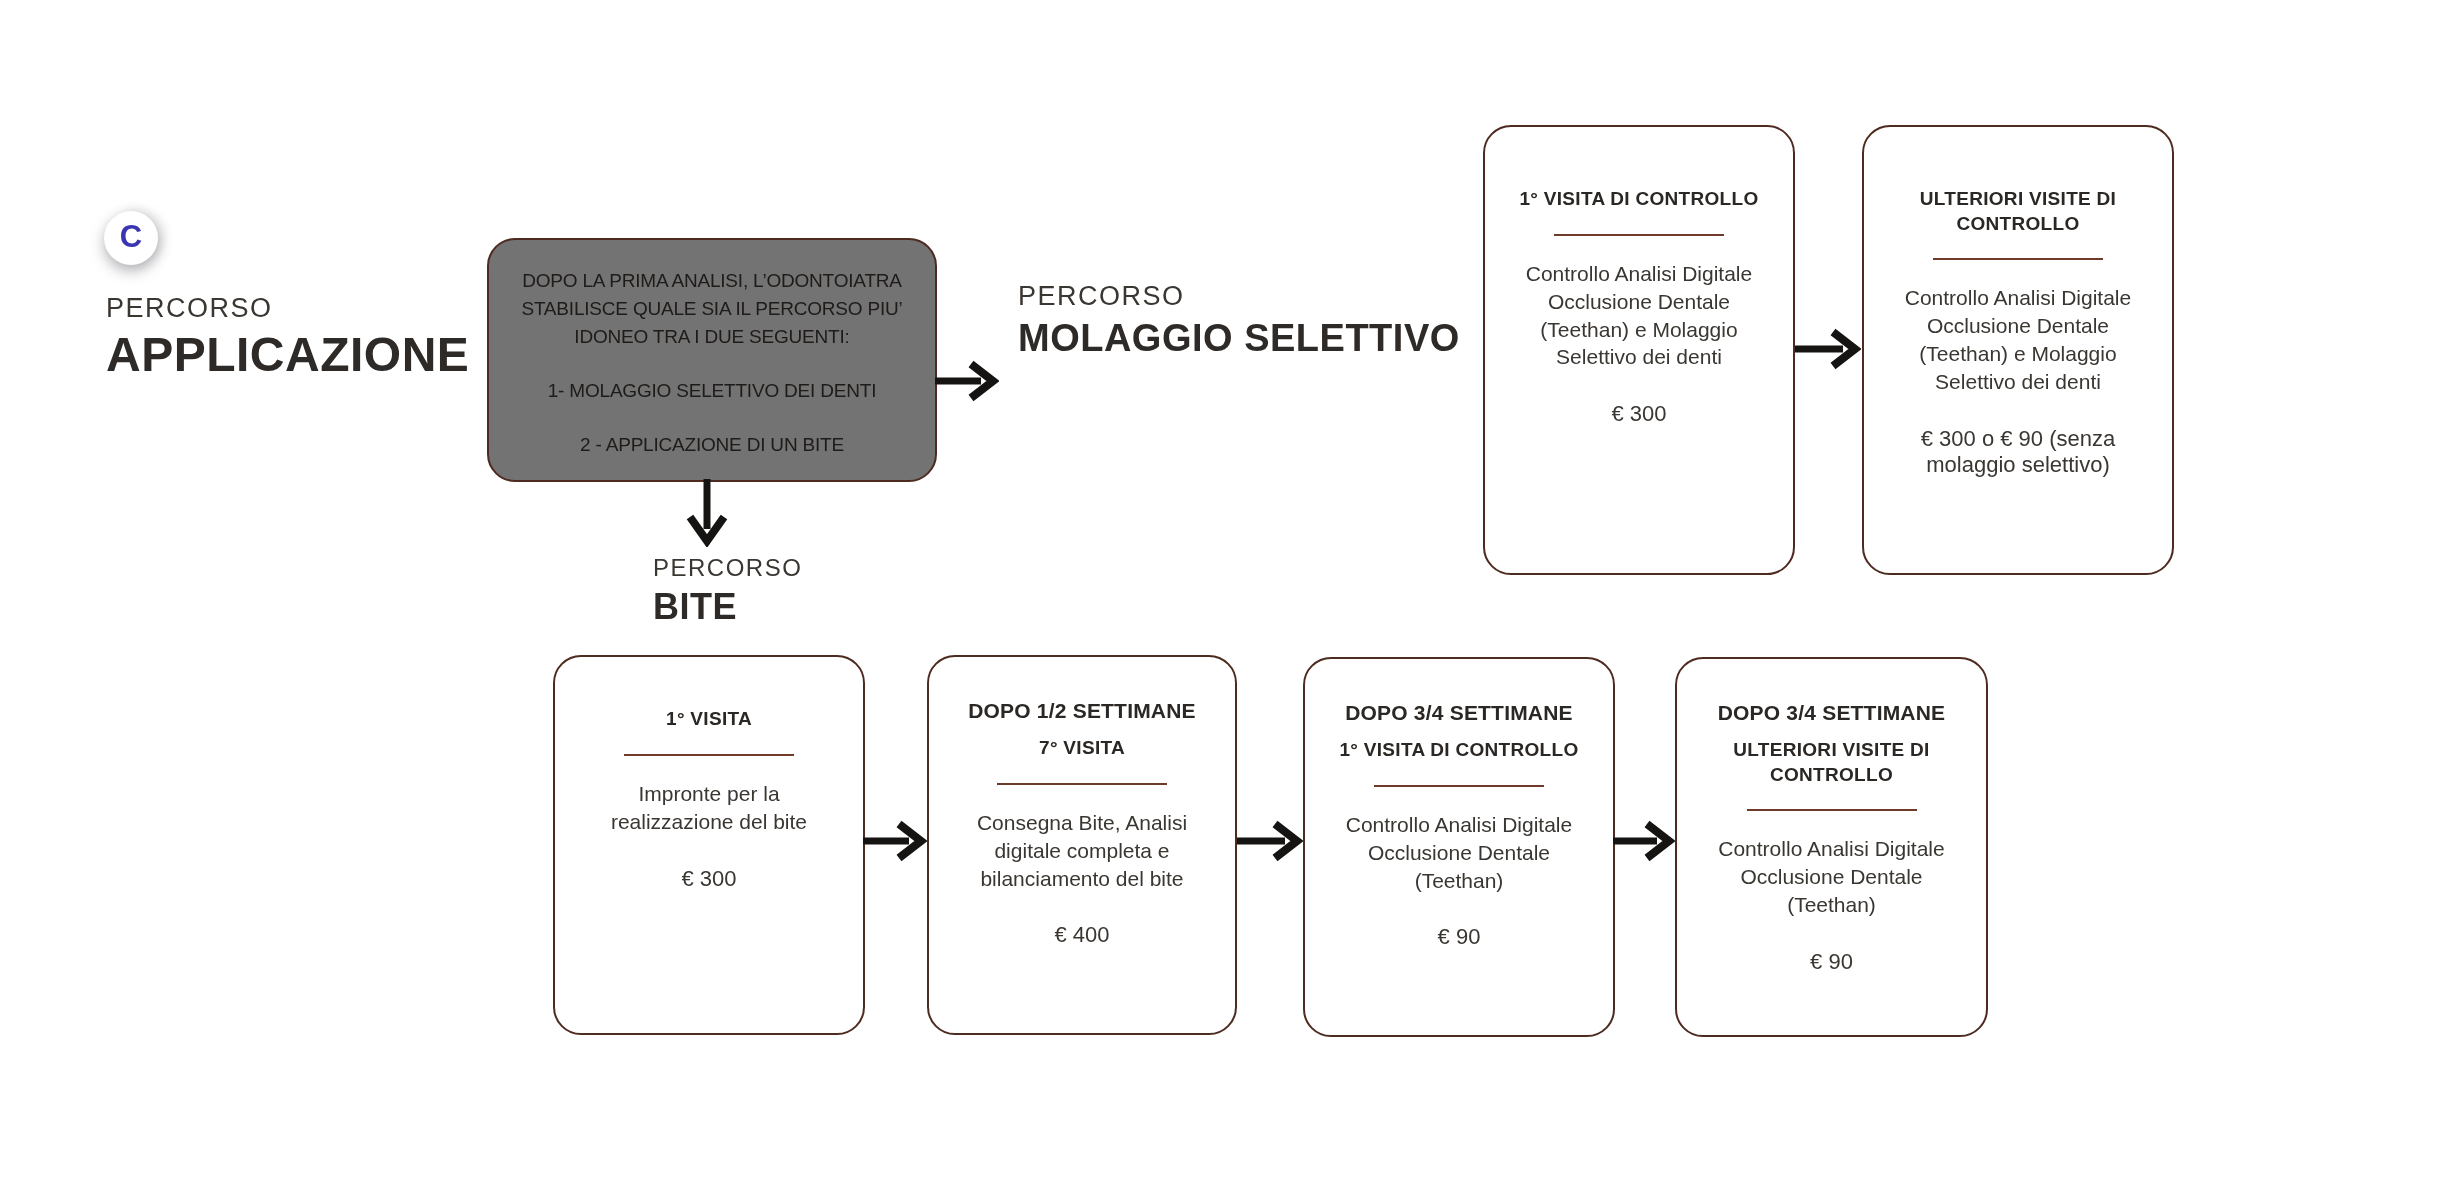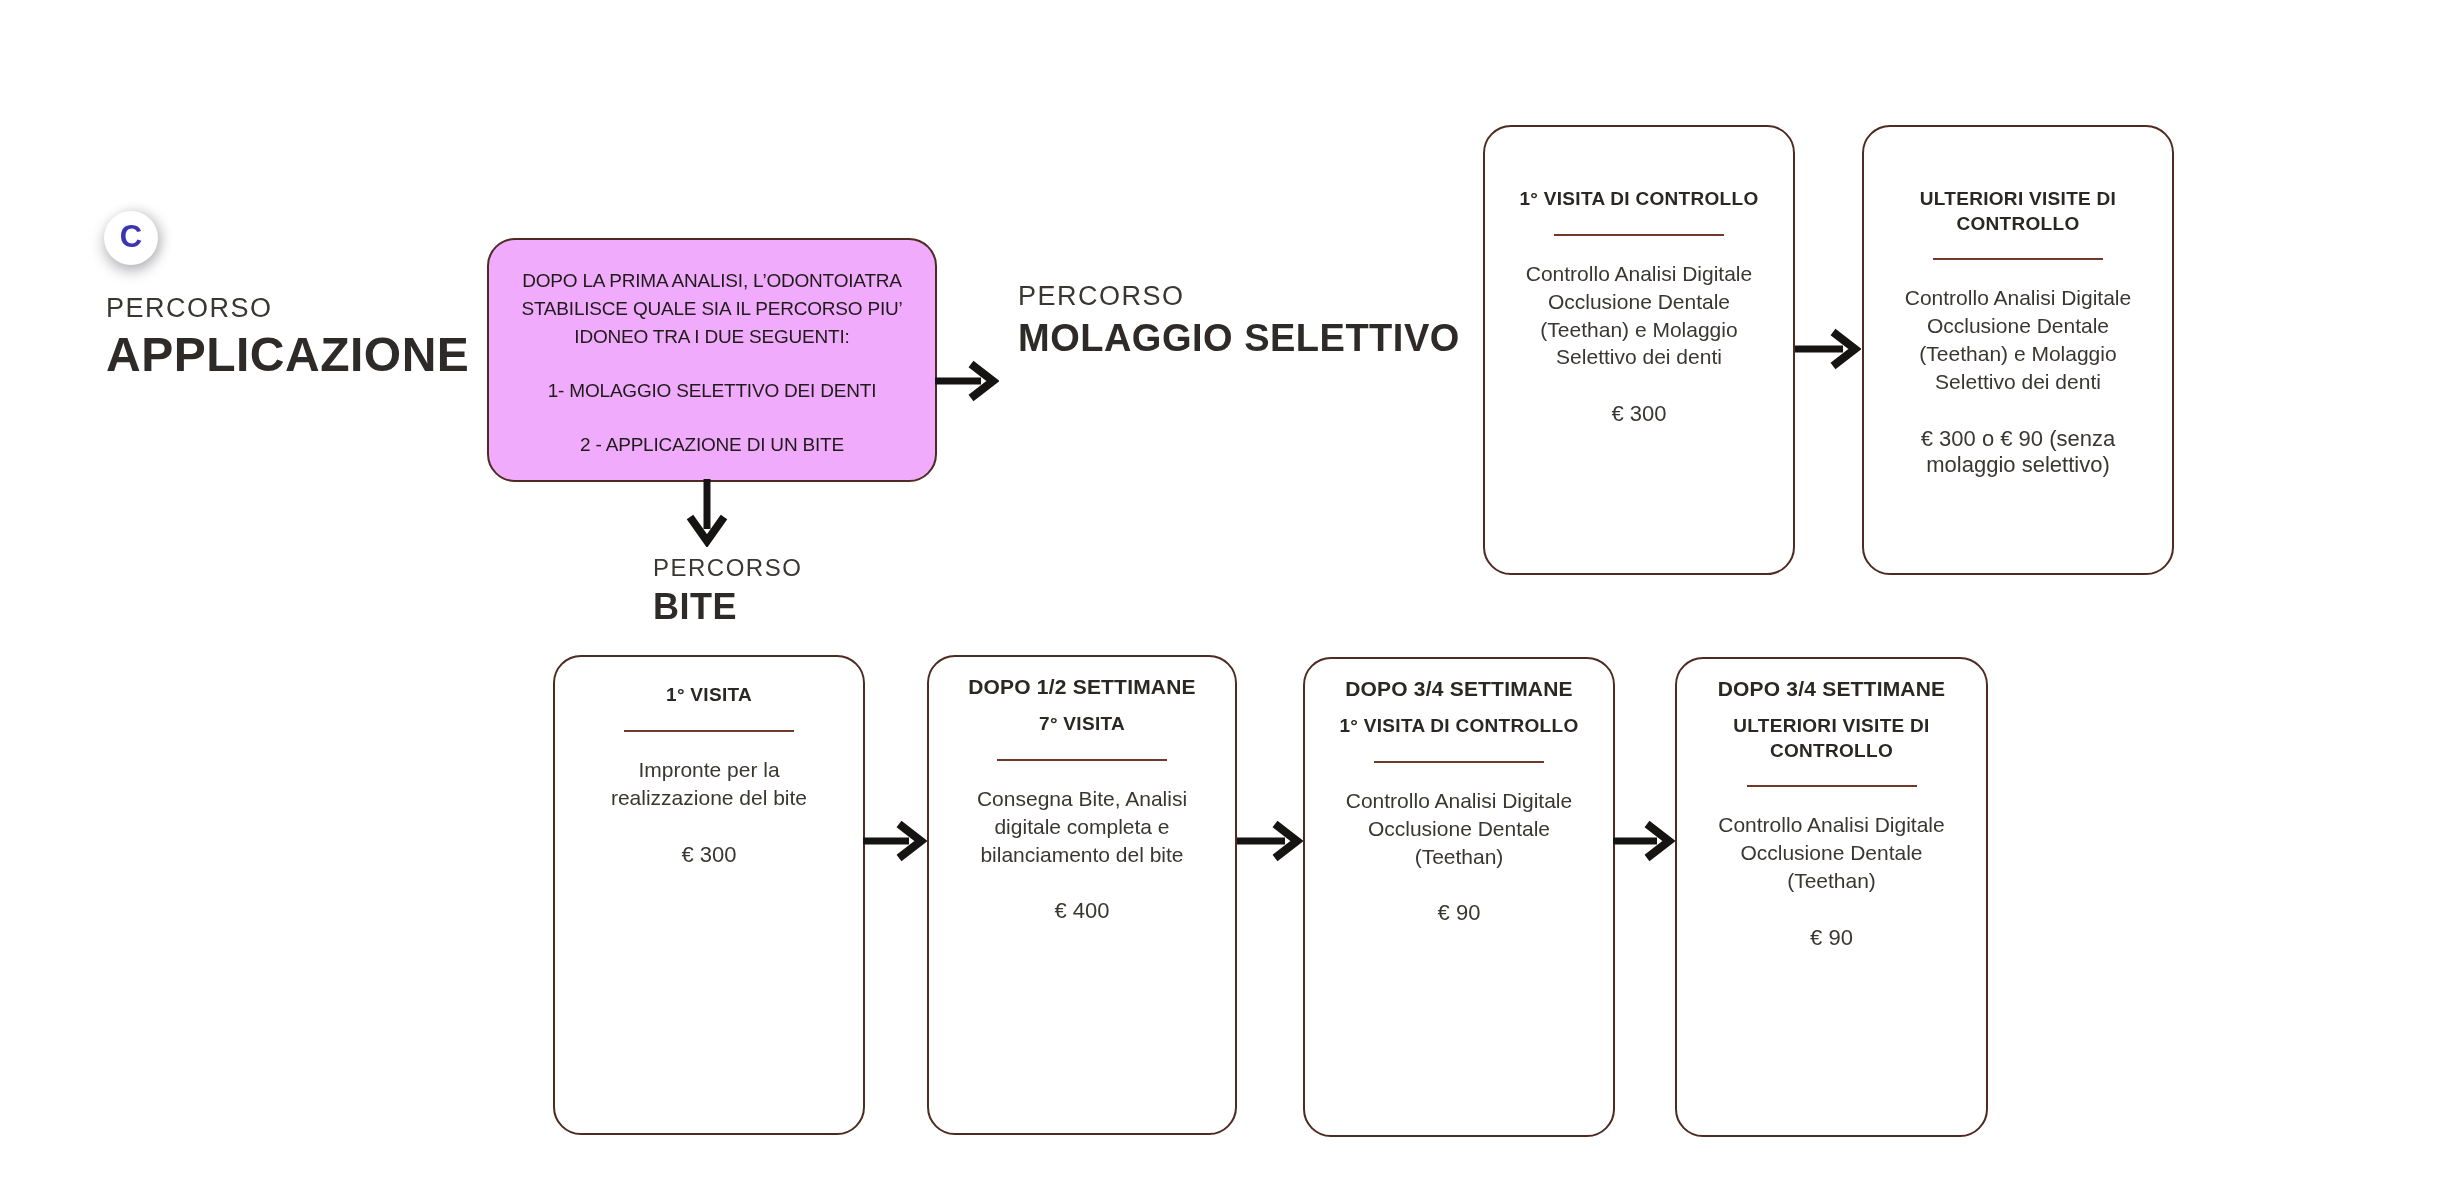--- a/index.html
+++ b/index.html
@@ -32,34 +32,34 @@
   .hdr-main .title{font-size:48px;}
   .hdr-molaggio{left:1018px;top:283px;}
   .hdr-molaggio .title{font-size:38px;}
   .hdr-bite{left:653px;top:556px;}
   .hdr-bite .eyebrow{font-size:24px;}
   .hdr-bite .title{font-size:36px;}
 
   
   .decision{
     left:487px;top:238px;width:450px;height:244px;
-    border:2px solid #4e2b20;border-radius:28px;background:#f0abfc;
+    border:2px solid #4e2b20;border-radius:28px;background:#737373;
     box-sizing:border-box;text-align:center;
     padding:27px 14px 0 14px;
     font-size:19px;line-height:1.47;color:#1e1b19;letter-spacing:-0.2px;
   }
   .decision .opt{margin-top:26px;}
 
   
   .card{
     border:2px solid #4e2b20;border-radius:28px;background:#fff;
     box-sizing:border-box;text-align:center;color:#343028;
   }
   .card.toprow{width:312px;height:450px;padding-top:52px;}
-  .card.botrow{width:312px;height:480px;padding-top:18px;}
+  .card.botrow{width:312px;height:380px;padding-top:42px;}
   .card .pre{font-size:21px;font-weight:600;color:#2b2724;margin-bottom:13px;letter-spacing:.2px;}
   .card .title{
     font-size:19px;font-weight:800;color:#2b2724;line-height:1.3;letter-spacing:.3px;
     width:250px;margin:8px auto;
   }
   .card .divider{width:170px;border:0;border-top:2px solid #6f3a2a;margin:22px auto 24px auto;}
   .card .body{font-size:21px;line-height:1.33;width:244px;margin:0 auto;color:#3a3632;}
   .card .price{font-size:22px;margin-top:30px;color:#3a3632;width:240px;margin-left:auto;margin-right:auto;}
   .c-a{left:1483px;top:125px;}
   .c-b{left:1862px;top:125px;}

